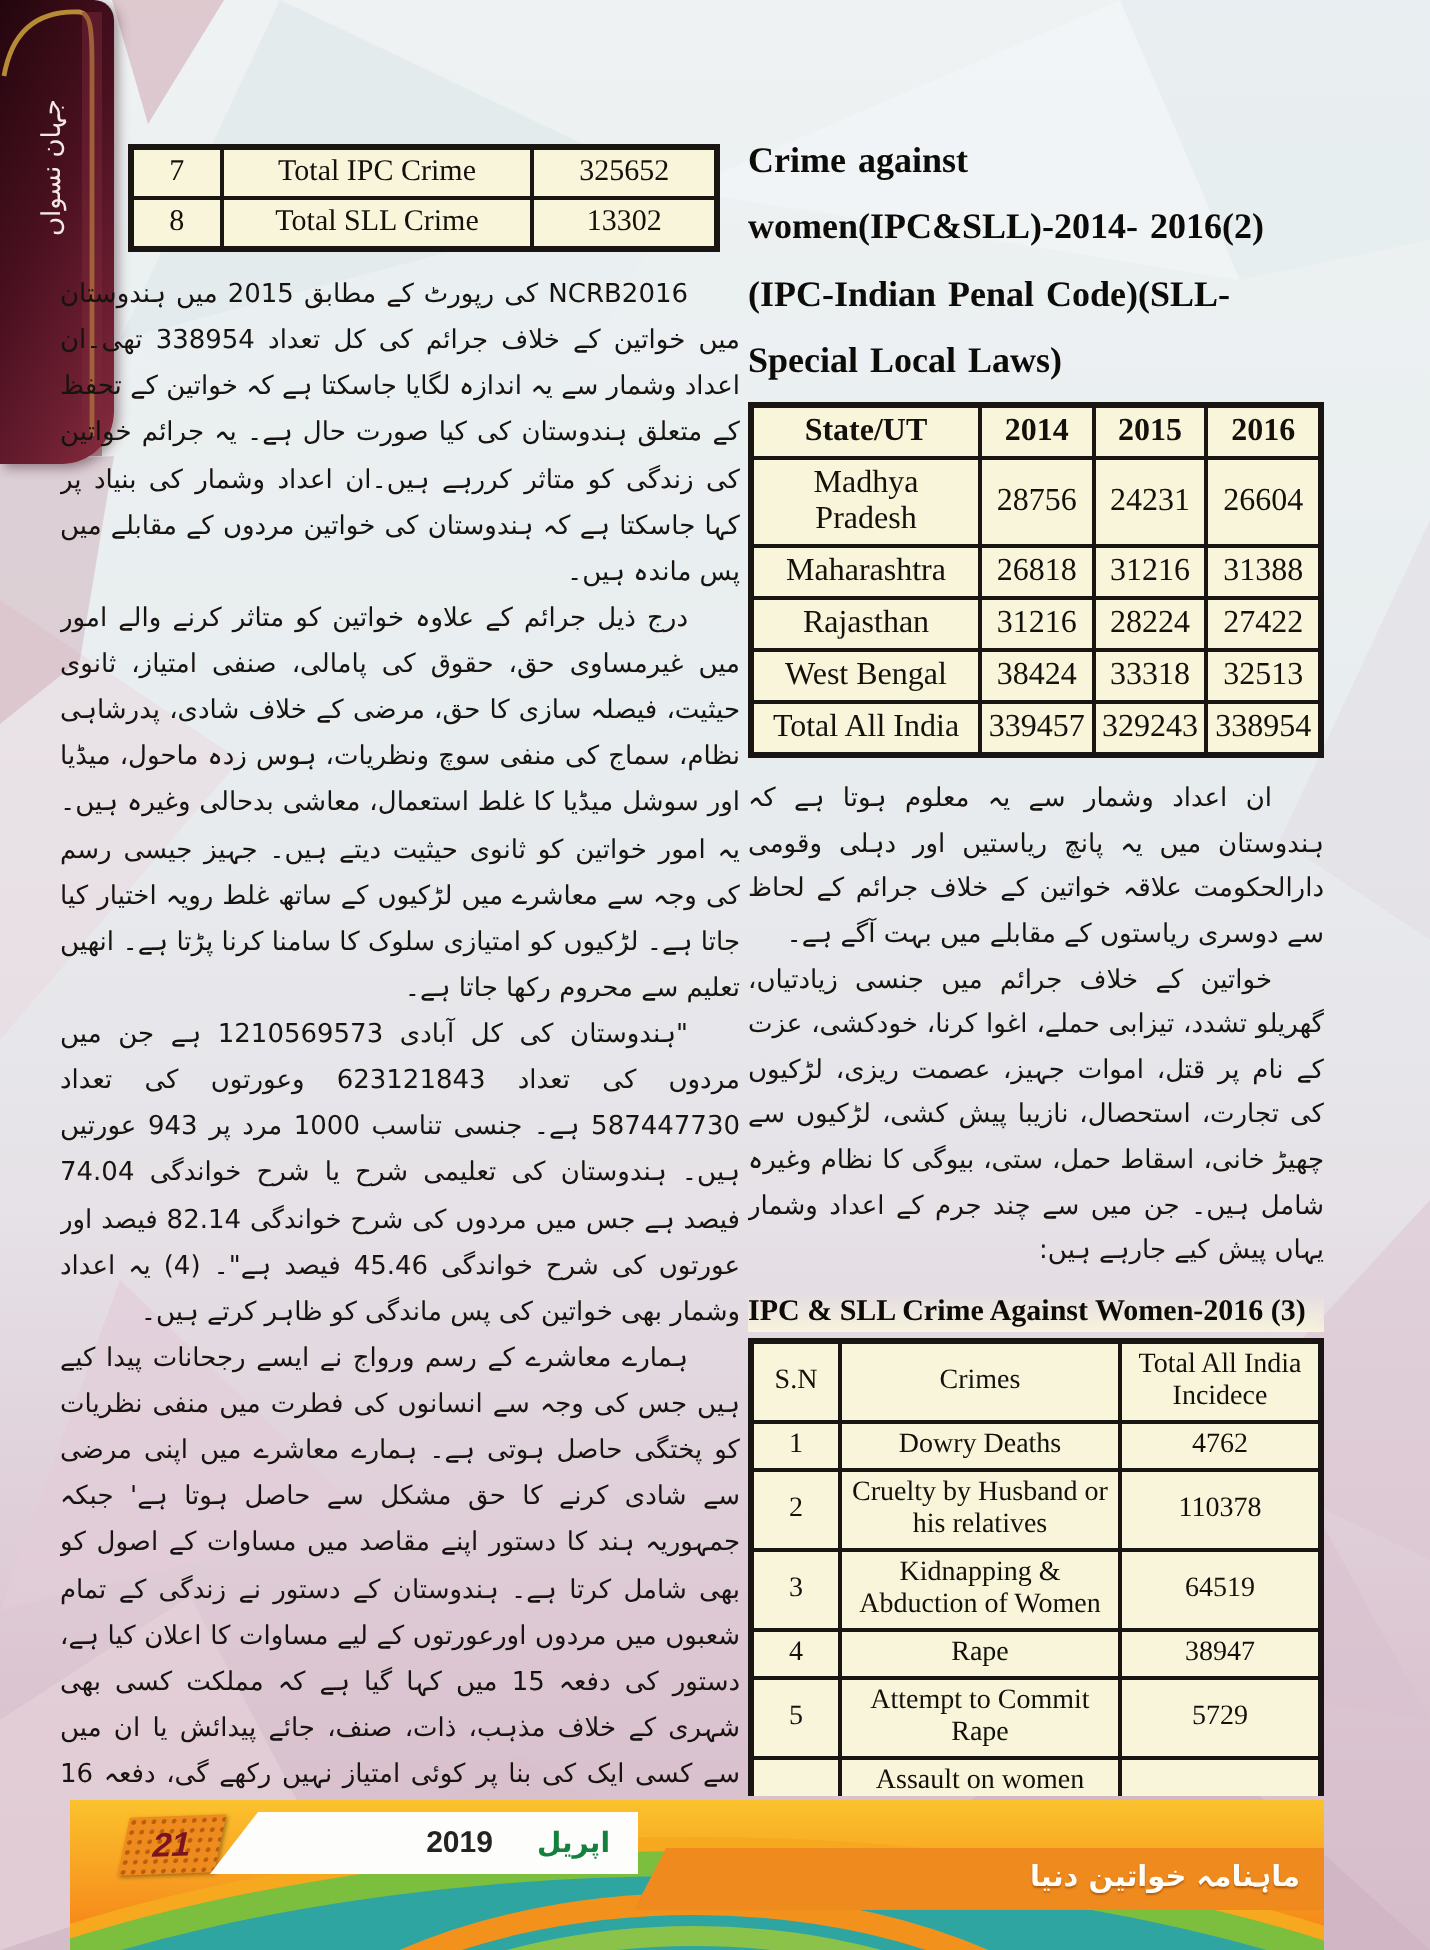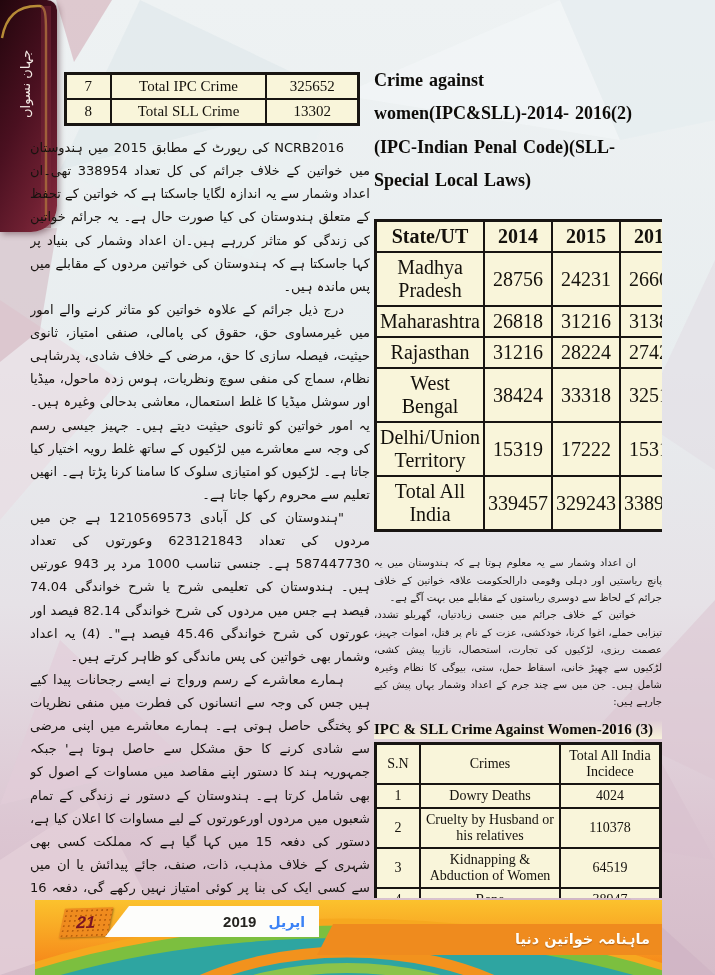--- a/index.html
+++ b/index.html
@@ -19,52 +19,52 @@
   .col-left{position:absolute;left:30px;top:70px;width:340px;height:828px;overflow:hidden;z-index:3;}
   .col-right{position:absolute;left:374px;top:64px;width:288px;height:834px;overflow:hidden;z-index:3;}
   
   table.tbl{border-collapse:collapse;background:#f9f5da;border:3px solid #181512;
             font-family:"Liberation Serif",serif;color:#14110c;}
   table.tbl td,table.tbl th{border:2px solid #181512;text-align:center;padding:3px 3px;background:#f9f5da;}
   .tbl-summary{width:296px;margin:2px 0 10px 34px;font-size:15px;}
   .tbl-summary td:nth-child(1){width:40px;}
   .tbl-summary td:nth-child(2){width:160px;}
   .tbl-summary td:nth-child(3){width:88px;}
-  .tbl-state{width:100%;font-size:20px;margin-top:22px;}
+  .tbl-state{width:100%;font-size:16px;margin-top:4px;}
   .tbl-state th{font-weight:bold;padding:5px 2px;}
   .tbl-state td{padding:5px 2px;}
   .tbl-state td:nth-child(1),.tbl-state th:nth-child(1){width:106px;}
   .tbl-crimes{width:100%;font-size:14px;margin-top:2px;}
   .tbl-crimes th{font-weight:normal;padding:3px 2px;}
   .tbl-crimes td{padding:4px 2px;}
   .tbl-crimes td:nth-child(1),.tbl-crimes th:nth-child(1){width:36px;}
   .tbl-crimes td:nth-child(3),.tbl-crimes th:nth-child(3){width:92px;}
   
   .heading{font-weight:bold;font-size:18px;line-height:1.85;color:#0d0b08;word-spacing:1.5px;}
   .tbl3-title{font-weight:bold;font-size:15px;color:#0d0b08;margin:9px 0 3px;
               background:linear-gradient(180deg,rgba(251,247,220,.0),rgba(251,247,220,.9));padding:1px 0;}
   
   .paras{direction:rtl;font-family:"DejaVu Sans",sans-serif;color:#17130f;
          font-size:13px;line-height:1.78;text-align:justify;}
   .paras p{margin:0;text-indent:26px;}
-  .col-right .paras{font-size:10px;line-height:1.74;margin-top:22px;}
+  .col-right .paras{font-size:13px;line-height:1.74;margin-top:10px;}
   
   .footer{position:absolute;left:35px;top:900px;width:627px;height:75px;z-index:4;}
   .footer>svg{position:absolute;inset:0;}
   .badge21{position:absolute;left:27px;top:8px;width:48px;height:29px;
            background:#ef8b1e;
            background-image:radial-gradient(#b85f0c 1px,rgba(0,0,0,0) 1.3px);background-size:5px 5px;
            transform:skewX(-14deg) rotate(-2deg);
            color:#7a1322;font:bold 17px/29px "Liberation Sans",sans-serif;text-align:center;
            box-shadow:1px 1px 2px rgba(0,0,0,.35);}
   .white-band{position:absolute;left:70px;top:6px;width:214px;height:31px;background:#fdfdfb;
               clip-path:polygon(24px 0,100% 0,100% 100%,0 100%);
               text-align:right;padding-right:14px;box-sizing:border-box;line-height:31px;}
   .white-band .year{font:bold 15px "Liberation Sans",sans-serif;color:#24231f;letter-spacing:.5px;}
-  .white-band .month{font:bold 14px "DejaVu Sans",sans-serif;color:#3b82f6;margin-left:8px;}
+  .white-band .month{font:bold 14px "DejaVu Sans",sans-serif;color:#15803d;margin-left:18px;}
   .orange-strip{position:absolute;left:282px;top:24px;width:345px;height:31px;background:#ef8b1e;
                 clip-path:polygon(16px 0,100% 0,100% 100%,0 100%);
                 text-align:right;padding-right:12px;box-sizing:border-box;
                 font:bold 14.5px/31px "DejaVu Sans",sans-serif;color:#fffdf6;
                 text-shadow:0 1px 1px rgba(120,50,0,.5);}
 </style>
 </head>
 <body>
 
 <svg class="bg-poly" width="715" height="975" viewBox="0 0 715 975">
@@ -148,26 +148,20 @@
           <td>28224</td>
           <td>27422</td>
         </tr>
         <tr>
           <td>West Bengal</td>
           <td>38424</td>
           <td>33318</td>
           <td>32513</td>
         </tr>
         <tr>
-          <td>Delhi/Union Territory</td>
-          <td>15319</td>
-          <td>17222</td>
-          <td>15310</td>
-        </tr>
-        <tr>
           <td>Total All India</td>
           <td>339457</td>
           <td>329243</td>
           <td>338954</td>
         </tr>
       </tbody>
   </table>
   <div class="paras">
       <p>ان اعداد وشمار سے یہ معلوم ہوتا ہے کہ ہندوستان میں یہ پانچ ریاستیں اور دہلی وقومی دارالحکومت علاقہ خواتین کے خلاف جرائم کے لحاظ سے دوسری ریاستوں کے مقابلے میں بہت آگے ہے۔</p>
       <p>خواتین کے خلاف جرائم میں جنسی زیادتیاں، گھریلو تشدد، تیزابی حملے، اغوا کرنا، خودکشی، عزت کے نام پر قتل، اموات جہیز، عصمت ریزی، لڑکیوں کی تجارت، استحصال، نازیبا پیش کشی، لڑکیوں سے چھیڑ خانی، اسقاط حمل، ستی، بیوگی کا نظام وغیرہ شامل ہیں۔ جن میں سے چند جرم کے اعداد وشمار یہاں پیش کیے جارہے ہیں:</p>
@@ -178,21 +172,21 @@
       <tr>
         <th>S.N</th>
         <th>Crimes</th>
         <th>Total All India Incidece</th>
       </tr>
     </thead>
     <tbody>
         <tr>
           <td>1</td>
           <td>Dowry Deaths</td>
-          <td>4024</td>
+          <td>4762</td>
         </tr>
         <tr>
           <td>2</td>
           <td>Cruelty by Husband or his relatives</td>
           <td>110378</td>
         </tr>
         <tr>
           <td>3</td>
           <td>Kidnapping &amp; Abduction of Women</td>
           <td>64519</td>

